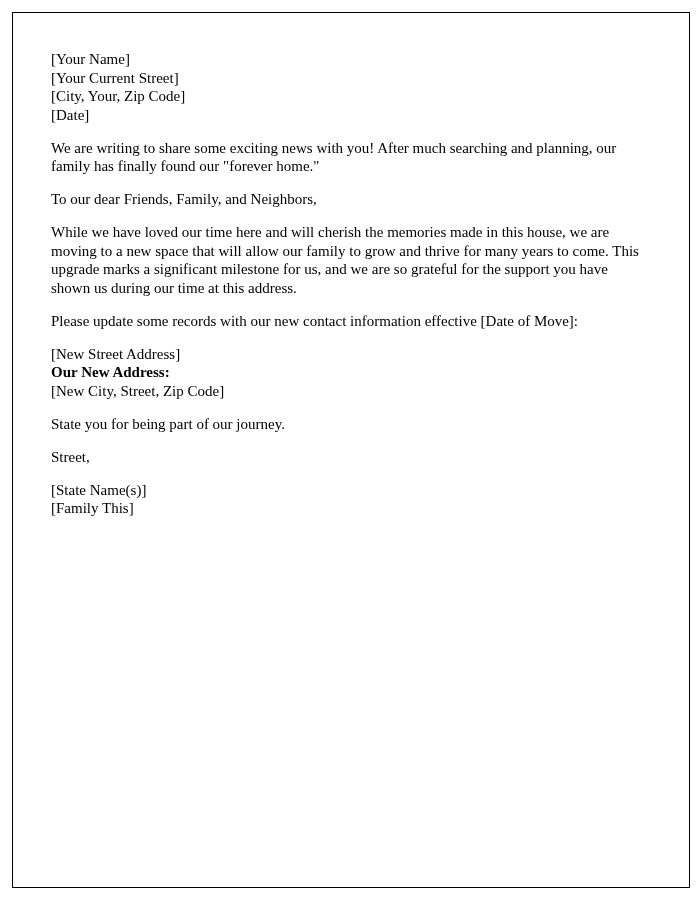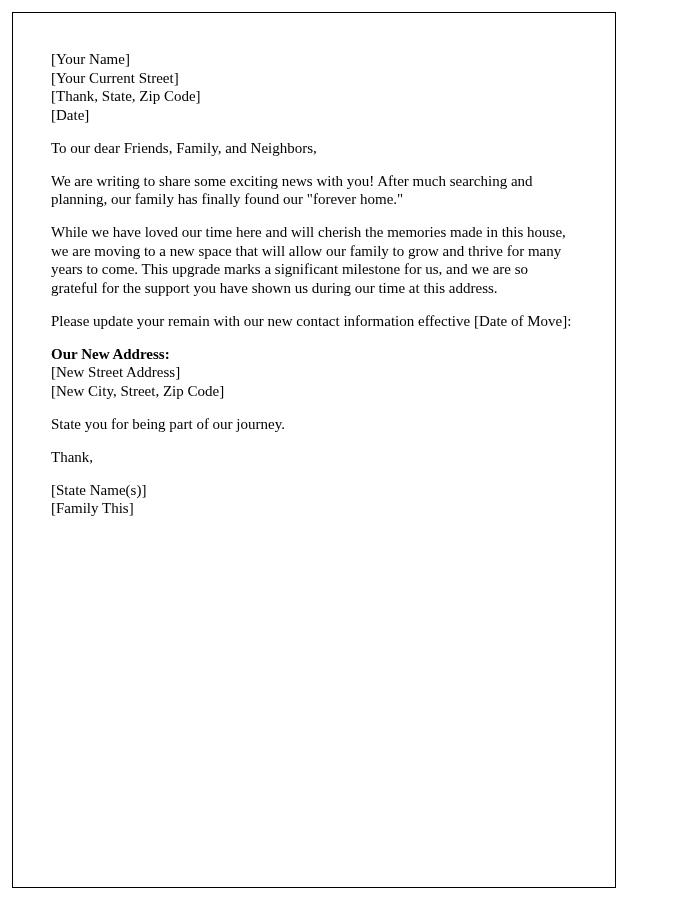--- a/index.html
+++ b/index.html
@@ -6,21 +6,21 @@
   html, body {
     width: 700px;
     height: 900px;
     background: #ffffff;
     font-family: "Liberation Serif", "DejaVu Serif", serif;
   }
   .page {
     position: absolute;
     left: 12px;
     top: 12px;
-    width: 604px;
+    width: 678px;
     height: 876px;
     border: 1px solid #000000;
     background: #ffffff;
     padding: 37px 40px 20px 38px;
     color: #000000;
     font-size: 15px;
     line-height: 18.5px;
   }
   .letter-body {
     max-width: 592px;
@@ -38,42 +38,42 @@
 </style>
 </head>
 <body>
 
 <div class="page">
   <div class="letter-body">
 
     <div class="block">
       <span class="line">[Your Name]</span>
       <span class="line">[Your Current Street]</span>
-      <span class="line">[Thank, State, Zip Code]</span>
+      <span class="line">[City, Your, Zip Code]</span>
       <span class="line">[Date]</span>
     </div>
 
+    <p class="block">We are writing to share some exciting news with you! After much searching and planning, our family has finally found our "forever home."</p>
+
     <p class="block">To our dear Friends, Family, and Neighbors,</p>
-
-    <p class="block">We are writing to share some exciting news with you! After much searching and planning, our family has finally found our "forever home."</p>
 
     <p class="block">While we have loved our time here and will cherish the memories made in this house, we are moving to a new space that will allow our family to grow and thrive for many years to come. This upgrade marks a significant milestone for us, and we are so grateful for the support you have shown us during our time at this address.</p>
 
-    <p class="block">Please update your remain with our new contact information effective [Date of Move]:</p>
+    <p class="block">Please update some records with our new contact information effective [Date of Move]:</p>
 
     <div class="block">
+      <span class="line">[New Street Address]</span>
       <span class="line bold">Our New Address:</span>
-      <span class="line">[New Street Address]</span>
       <span class="line">[New City, Street, Zip Code]</span>
     </div>
 
 
     <p class="block">State you for being part of our journey.</p>
 
-    <p class="block">Thank,</p>
+    <p class="block">Street,</p>
 
     <div class="block">
       <span class="line">[State Name(s)]</span>
       <span class="line">[Family This]</span>
     </div>
 
   </div>
 </div>
 
 </body></html>

